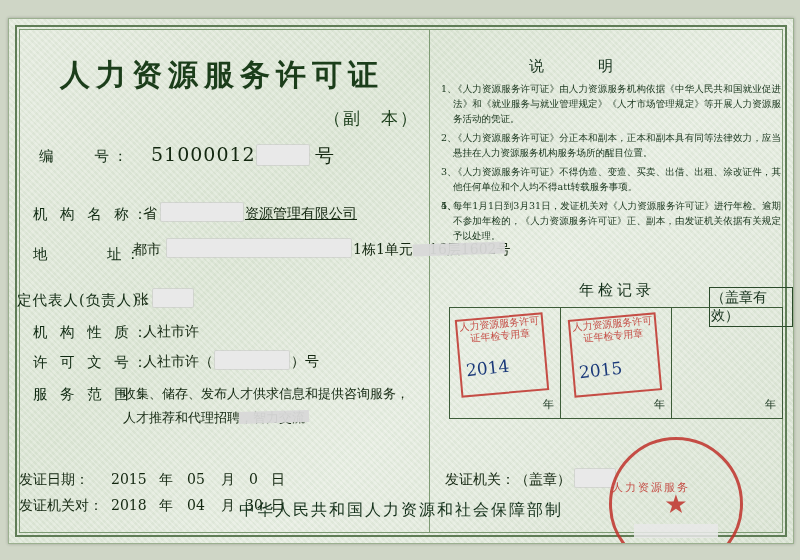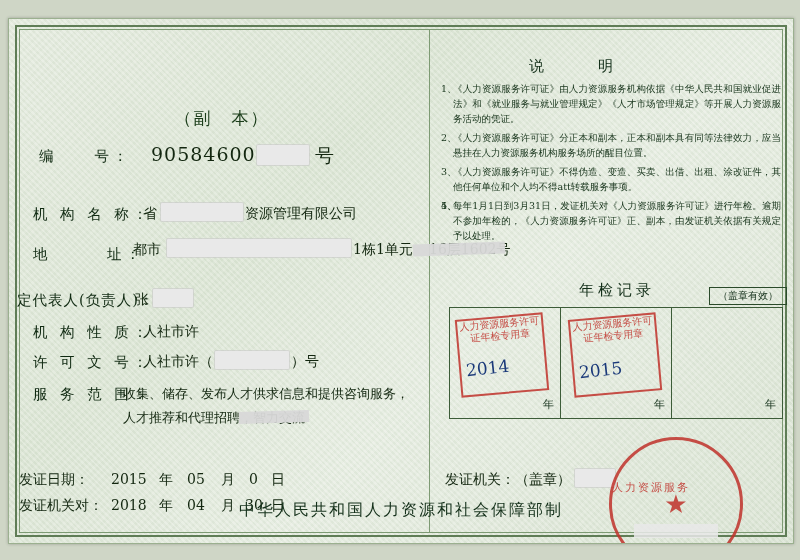--- a/index.html
+++ b/index.html
@@ -37,21 +37,21 @@
   .content{position:absolute;inset:0;}
 
   
   .title{
     position:absolute;left:28px;top:36px;width:370px;
     font-size:30px;letter-spacing:6px;color:#1b3d1a;font-weight:bold;
     font-family:"DejaVu Serif","Liberation Serif",serif;
     text-align:center;
   }
   .subtitle{
-    position:absolute;left:28px;top:88px;width:370px;text-align:center;
+    position:absolute;left:40px;top:88px;width:370px;text-align:right;
     font-size:17px;color:#1b3d1a;letter-spacing:2px;
     font-family:"DejaVu Serif","Liberation Serif",serif;
   }
   .lbl{
     position:absolute;font-size:14.5px;color:#102a12;letter-spacing:4px;
     font-family:"DejaVu Serif","Liberation Serif",serif;
   }
   .val{
     position:absolute;font-size:14px;color:#12260f;
     font-family:"DejaVu Serif","Liberation Serif",serif;
@@ -80,22 +80,22 @@
   }
   .note p{margin:0 0 4px 0;text-indent:0;padding-left:12px;position:relative;}
   .note p .n{position:absolute;left:0;top:0;}
 
   
   .ai-title{
     position:absolute;left:570px;top:262px;font-size:15px;color:#14301a;letter-spacing:4px;
     font-family:"DejaVu Serif","Liberation Serif",serif;
   }
   .ai-valid{
-    position:absolute;left:700px;top:268px;font-size:10px;color:#14301a;
-    border:1px solid #2a4a2a;padding:1px 8px;
+    position:absolute;left:700px;top:268px;font-size:14px;color:#14301a;
+    border:1px solid #2a4a2a;padding:1px 1px;
     font-family:"DejaVu Serif","Liberation Serif",serif;
   }
   .ai-box{
     position:absolute;left:440px;top:288px;width:332px;height:110px;
     border:1px solid #3c5c38;
   }
   .ai-box .c{position:absolute;top:0;bottom:0;width:1px;background:#3c5c38;}
   .ai-cell{position:absolute;top:0;height:110px;}
   .ai-year{
     position:absolute;bottom:6px;right:6px;font-size:11px;color:#14301a;
@@ -144,31 +144,32 @@
 </head>
 <body>
 
 <div id="cert">
   <div class="frame"></div>
   <div class="frame2"></div>
   <div class="vline"></div>
 
   <div class="content">
 
+    <div class="title">人力资源服务许可证</div>
     <div class="subtitle">（副　本）</div>
 
     <div class="lbl" style="left:30px;top:128px;">编　　号：</div>
-    <div class="num" style="left:142px;top:124px;">90584600</div>
+    <div class="num" style="left:142px;top:124px;">51000012</div>
     <div class="redact" style="left:248px;top:126px;width:52px;height:20px;"></div>
     <div class="num" style="left:306px;top:124px;">号</div>
 
     <div class="lbl" style="left:24px;top:186px;">机 构 名 称：</div>
     <div class="val" style="left:134px;top:186px;">省</div>
     <div class="redact" style="left:152px;top:184px;width:82px;height:18px;"></div>
-    <div class="val" style="left:236px;top:186px;">资源管理有限公司</div>
+    <div class="val" style="left:236px;top:186px;text-decoration:underline;">资源管理有限公司</div>
 
     <div class="lbl" style="left:24px;top:226px;">地　　　址：</div>
     <div class="val" style="left:124px;top:222px;">都市</div>
     <div class="redact" style="left:158px;top:220px;width:184px;height:18px;"></div>
     <div class="val" style="left:344px;top:222px;">1栋1单元</div>
     <div class="val" style="left:420px;top:222px;">16层1602号</div>
     <div class="scribble" style="left:404px;top:224px;width:92px;height:12px;transform:rotate(-2deg);"></div>
 
     <div class="lbl" style="left:8px;top:272px;letter-spacing:1px;">定代表人(负责人)：</div>
     <div class="val" style="left:126px;top:272px;">张</div>

